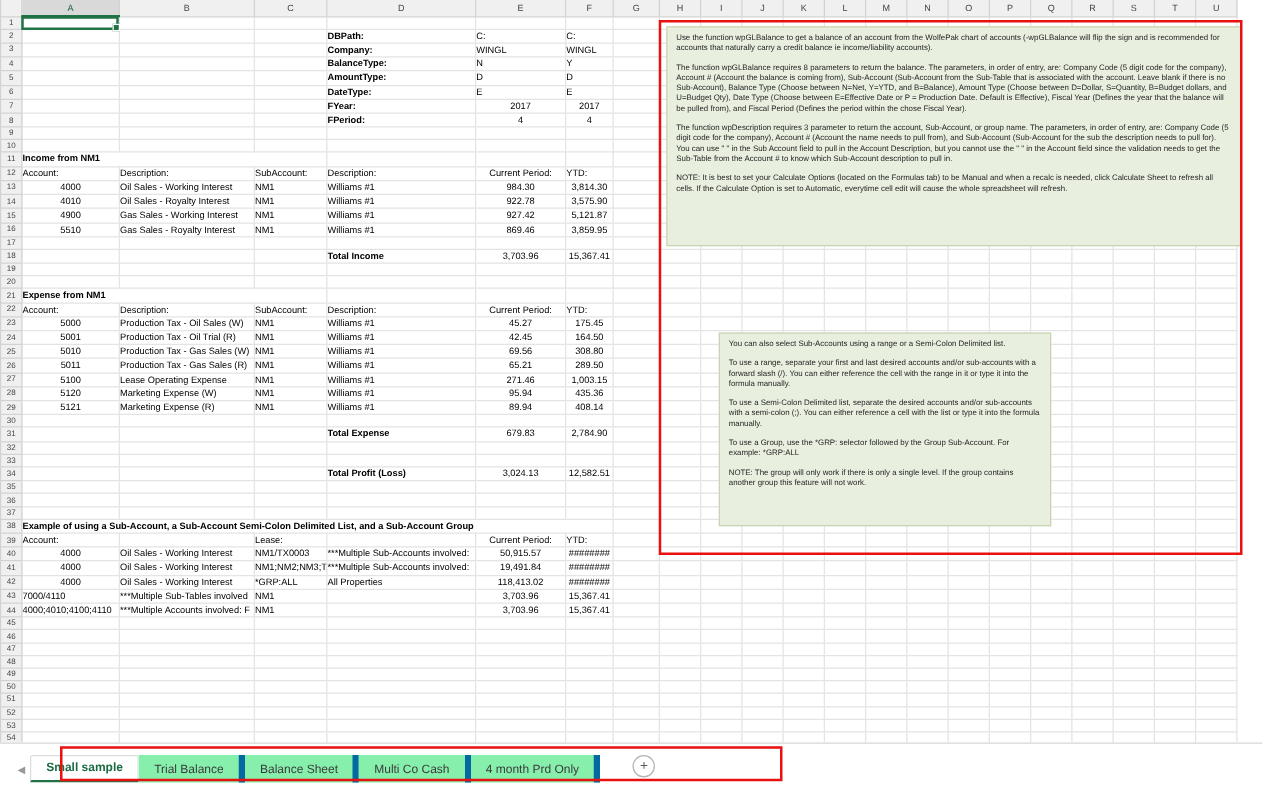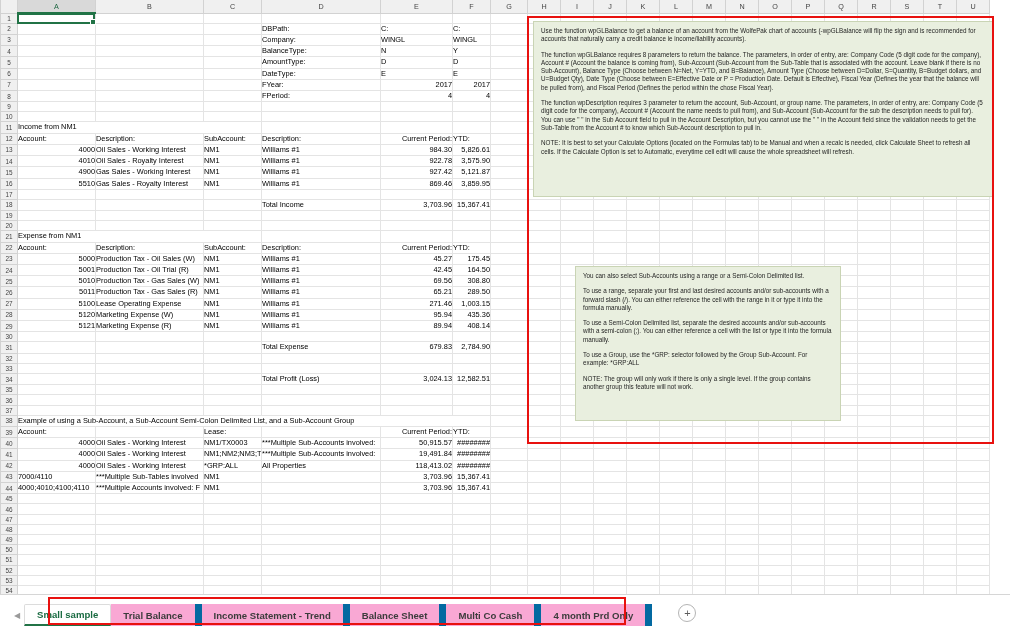--- a/index.html
+++ b/index.html
@@ -30,22 +30,22 @@
 
   .rowhead {
     width:17px; height:10.2px; background:#f0f0f0; border:1px solid #d2d2d2;
     font-size:6.4px; color:#444; text-align:center; vertical-align:middle; font-weight:400;
   }
   td.cell {
     height:10.2px; border-right:1px solid #e4e4e4; border-bottom:1px solid #e4e4e4;
     vertical-align:middle; white-space:nowrap; overflow:hidden;
     padding-left:1.5px; padding-right:1.5px; line-height:10.2px;
   }
-  .r  { text-align:right; }
-  .b  { font-weight:normal; }
+  .r  { text-align:center; }
+  .b  { font-weight:bold; }
   .clip { max-width:0; }
 
   
   .active-cell {
     position:absolute; left:17px; top:13px; width:78px; height:11px;
     border:2px solid #217346; background:transparent; z-index:6;
   }
   .active-cell::after {
     content:""; position:absolute; right:-2.5px; bottom:-2.5px;
     width:4px; height:4px; background:#217346; border:1px solid #fff;
@@ -74,22 +74,22 @@
     position:absolute; left:0; top:594px; width:1010px; height:37px;
     background:#fff; border-top:1px solid #d6d6d6;
   }
   .tabstrip { position:absolute; left:10px; top:5px; height:26px; display:flex; align-items:flex-end; }
   .tab-nav-arrow {
     width:14px; height:22px; display:flex; align-items:center; justify-content:center;
     color:#9a9a9a; font-size:8px;
   }
   .tab {
     height:22px; display:flex; align-items:center; padding:0 12px;
-    font-size:9.6px; color:#3c3c3c; border-right:7px solid #0369a1;
-    background:#f9a8d4; white-space:nowrap;font-weight:bold;
+    font-size:9.6px; color:#3c3c3c; border-right:5px solid #0369a1;
+    background:#86efac; white-space:nowrap;
   }
   .tab.active {
     font-weight:bold; color:#1a6b42; background:#fff;
     border-top:1px solid #dcdcdc; border-left:1px solid #dcdcdc;
     border-right:1px solid #dcdcdc; border-bottom:2px solid #217346;
     border-radius:2px 2px 0 0;
   }
   .addsheet {
     width:18px; height:18px; border-radius:50%; border:1px solid #b4b4b4;
     color:#5c5c5c; font-size:11px; display:flex; align-items:center; justify-content:center;
@@ -438,21 +438,21 @@
             <td class="cell"></td>
             <td class="cell"></td>
           </tr>
           <tr>
             <th class="rowhead">13</th>
             <td class="cell r">4000</td>
             <td class="cell clip">Oil Sales - Working Interest</td>
             <td class="cell ">NM1</td>
             <td class="cell ">Williams #1</td>
             <td class="cell r">984.30</td>
-            <td class="cell r">5,826.61</td>
+            <td class="cell r">3,814.30</td>
             <td class="cell"></td>
             <td class="cell"></td>
             <td class="cell"></td>
             <td class="cell"></td>
             <td class="cell"></td>
             <td class="cell"></td>
             <td class="cell"></td>
             <td class="cell"></td>
             <td class="cell"></td>
             <td class="cell"></td>
@@ -1460,21 +1460,20 @@
   </div>
 
   <div class="red-box" id="red-main"></div>
   <div class="red-box" id="red-tabs"></div>
 
   <div class="bottom-bar">
     <div class="tabstrip" id="tabstrip">
       <span class="tab-nav-arrow">◀</span>
     <div class="tab active">Small sample</div>
         <div class="tab">Trial Balance</div>
-        <div class="tab">Income Statement - Trend</div>
         <div class="tab">Balance Sheet</div>
         <div class="tab">Multi Co Cash</div>
         <div class="tab">4 month Prd Only</div>
         <div class="addsheet">+</div>
       </div>
 
   </div>
 
 </div>
 

